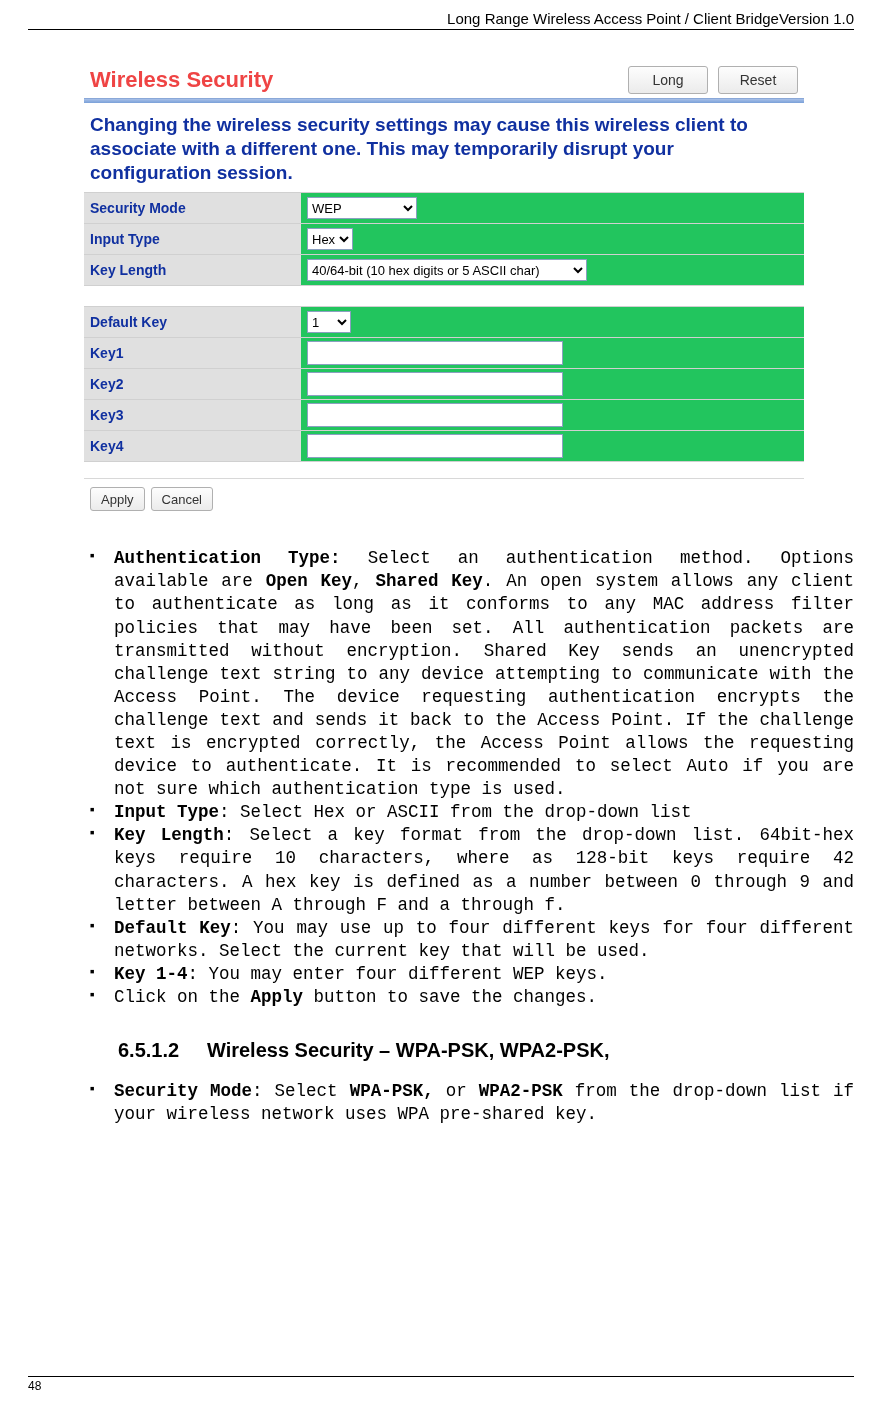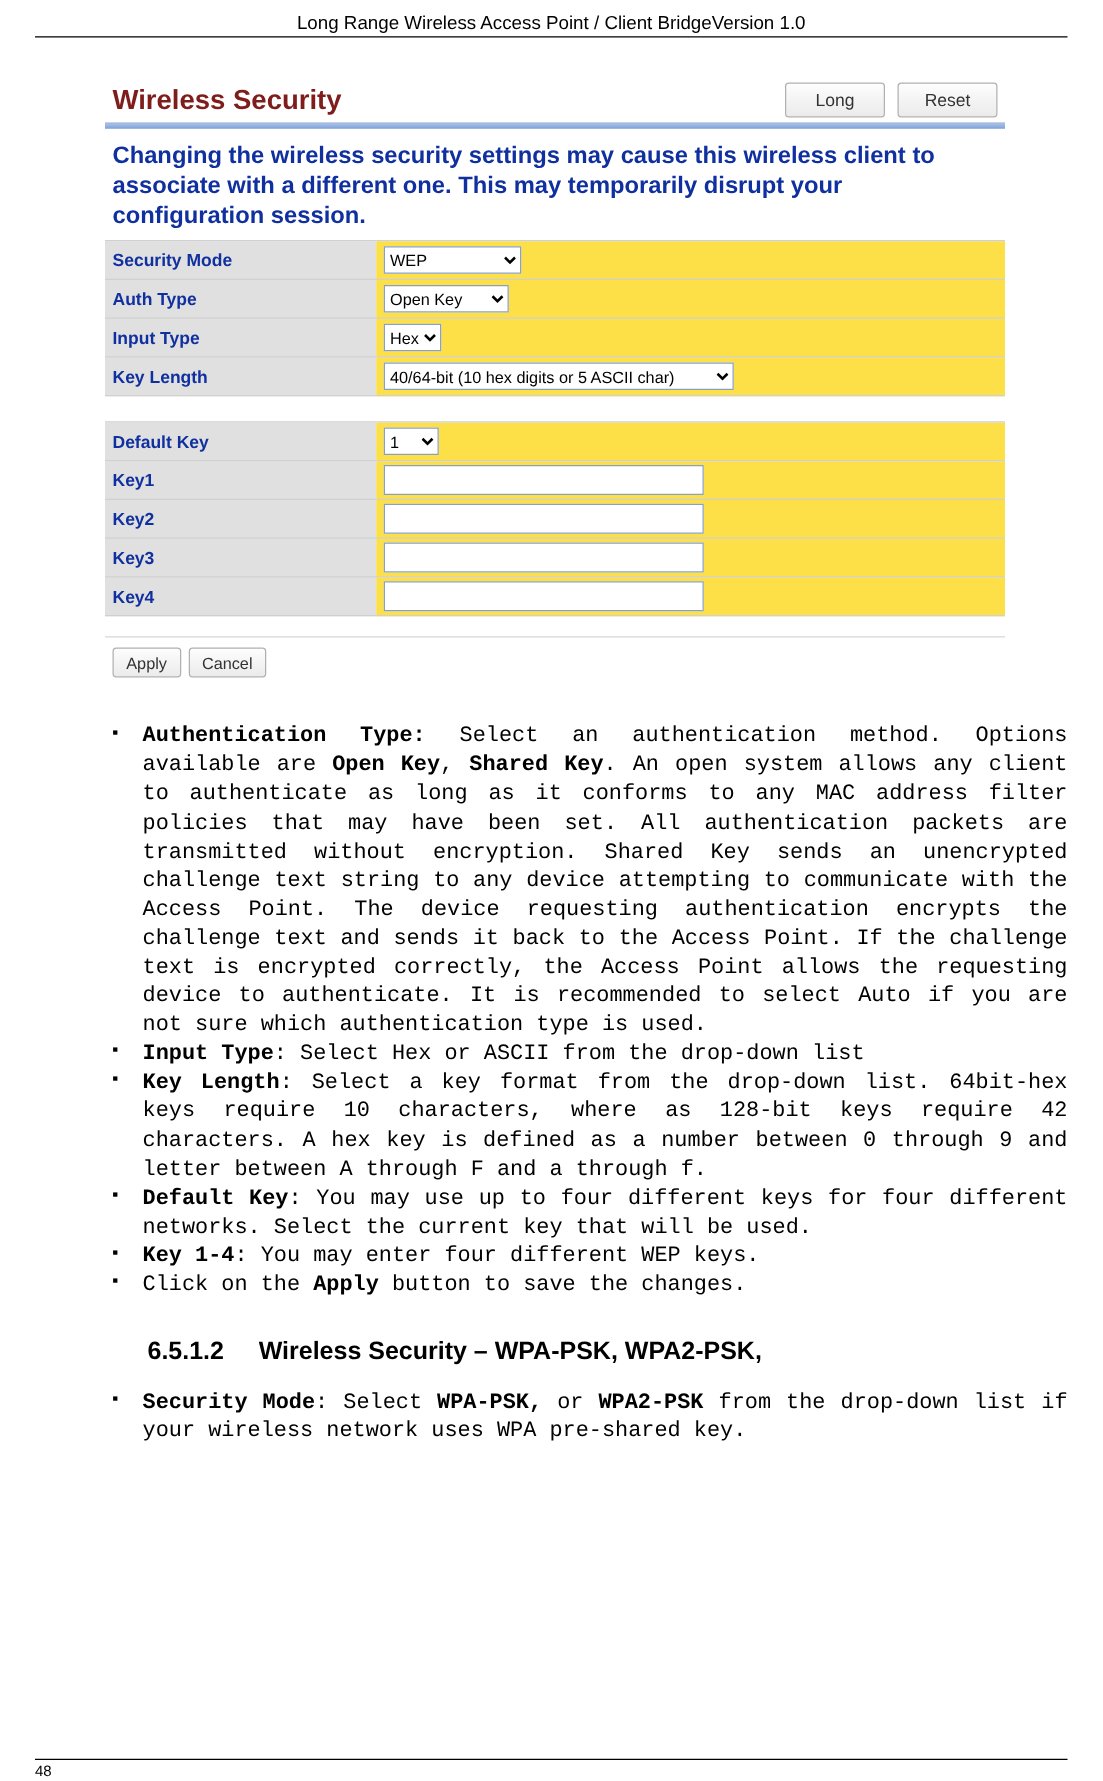--- a/index.html
+++ b/index.html
@@ -10,21 +10,21 @@
     color: #000;
     width: 882px;
   }
   .page {
     padding: 10px 28px 10px 28px;
     box-sizing: border-box;
   }
   .topline {
     border-bottom: 1.5px solid #000;
     display: flex;
-    justify-content: center;
+    justify-content: flex-end;
     font-size: 15px;
     padding-bottom: 2px;
     margin-bottom: 28px;
   }
   .screenshot-wrap {
     padding-left: 56px;
     margin-bottom: 28px;
   }
   .screenshot {
     width: 720px;
@@ -32,21 +32,21 @@
     font-family: Tahoma, Arial, sans-serif;
     font-size: 13px;
   }
   .ss-titlebar {
     display: flex;
     justify-content: space-between;
     align-items: center;
     padding: 8px 6px 2px 6px;
   }
   .ss-title {
-    color: #7f1d1d;
+    color: #ef4444;
     font-size: 22px;
     font-weight: bold;
   }
   .ss-btnwrap { display: flex; gap: 10px; }
   .ss-btn {
     width: 78px;
     height: 26px;
     background: linear-gradient(#fdfdfd,#ebebeb);
     border: 1px solid #b0b0b0;
     border-radius: 3px;
@@ -70,21 +70,21 @@
     padding: 4px 6px 8px 6px;
   }
   table.formtbl {
     width: 100%;
     border-collapse: collapse;
   }
   table.formtbl tr.data-row td {
     border-top: 1px solid #d0d0d0;
     border-bottom: 1px solid #d0d0d0;
     padding: 3px 6px;
-    background: #fde047;
+    background: #22c55e;
     height: 24px;
     vertical-align: middle;
   }
   table.formtbl tr.data-row td.lab {
     background: #e0e0e0;
     color: #1030a0;
     font-weight: bold;
     font-size: 14px;
     width: 205px;
   }
@@ -178,24 +178,20 @@
         <tbody>
             <tr class="warn-row">
               <td colspan="2">Changing the wireless security settings may cause this wireless client to associate with a different one. This may temporarily disrupt your configuration session.</td>
             </tr>
 
         <tr class="data-row">
           <td class="lab">Security Mode</td>
           <td><select class="sel" style="width:110px"><option>WEP</option></select></td>
         </tr>
         <tr class="data-row">
-          <td class="lab">Auth Type</td>
-          <td><select class="sel" style="width:100px"><option>Open Key</option></select></td>
-        </tr>
-        <tr class="data-row">
           <td class="lab">Input Type</td>
           <td><select class="sel" style="width:46px"><option>Hex</option></select></td>
         </tr>
         <tr class="data-row">
           <td class="lab">Key Length</td>
           <td><select class="sel" style="width:280px"><option>40/64-bit (10 hex digits or 5 ASCII char)</option></select></td>
         </tr>
 
         <tr class="spacer">
               <td colspan="2"></td>

